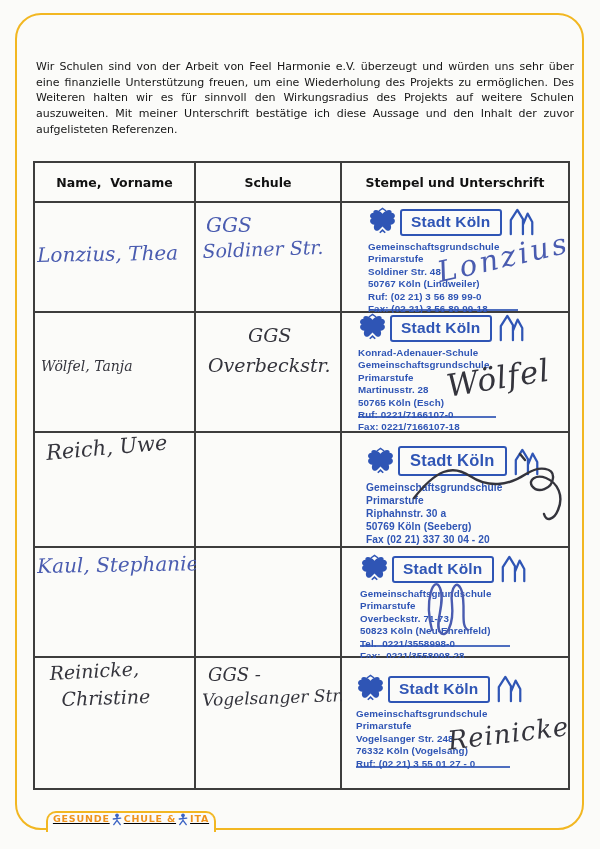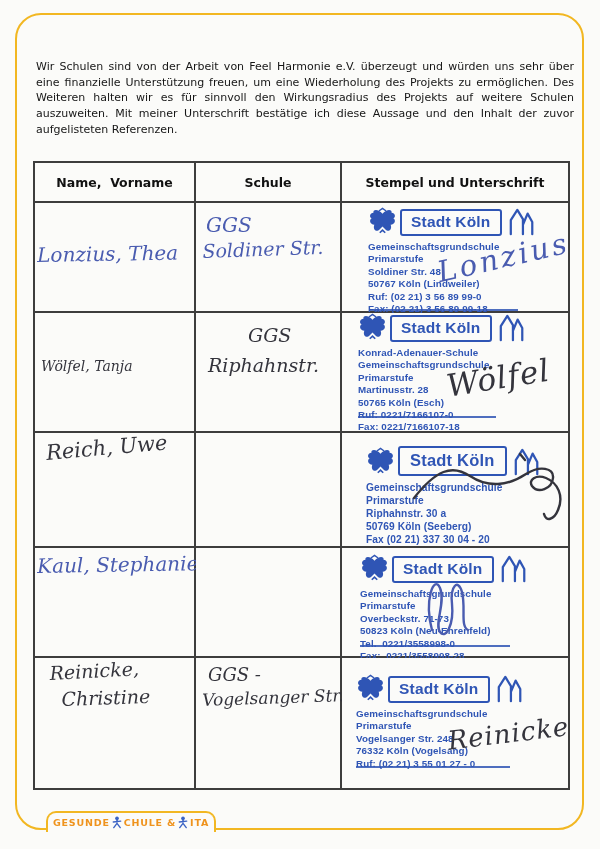--- a/index.html
+++ b/index.html
@@ -37,21 +37,21 @@
   .s1{left:26px;top:2px;}   .s1 .stamp-edge{top:104px;left:2px;width:148px;}
   .s2{left:16px;top:-2px;}  .s2 .stamp-edge{top:105px;left:0;width:138px;}
   .s3{left:24px;top:12px;}  .s3 .stamp-edge{top:107px;left:2px;width:152px;}
   .s4{left:18px;top:4px;}   .s4 .stamp-edge{top:93px;left:0;width:150px;}
   .s5{left:14px;top:14px;}  .s5 .stamp-edge{top:94px;left:0;width:154px;}
   .sig{position:absolute;font-family:"DejaVu Serif",serif;font-style:italic;white-space:nowrap;transform-origin:left top;}
   .sig-svg{position:absolute;}
   
   .logo-tab{position:absolute;left:46px;top:811px;width:166px;height:19px;background:var(--paper);
     border:2px solid var(--accent-yellow);border-bottom:none;border-radius:10px 10px 0 0;
-    display:flex;align-items:center;justify-content:center;gap:1px;}
+    display:flex;align-items:flex-start;justify-content:center;gap:1px;text-decoration:underline;}
   .logo-run{font-weight:bold;font-size:9.5px;letter-spacing:.8px;color:var(--logo-orange);font-family:"DejaVu Sans",sans-serif;}
   .figure{width:10px;height:13px;margin:0 1px;}
 </style>
 </head>
 <body>
 
 <svg width="0" height="0" style="position:absolute">
   <defs>
     <g id="eagle-g">
       <path d="M16 8 C11 2 5 3 6 7 C2 7 1 12 4 13 C1 15 2 20 7 20 C5 25 9 29 13 25 L16 22 L19 25 C23 29 27 25 25 20 C30 20 31 15 28 13 C31 12 30 7 26 7 C27 3 21 2 16 8 Z" fill="currentColor"></path>
@@ -109,21 +109,21 @@
         <div class="stamp-edge"></div>
       </div>
       <span class="sig ink-b" style="left:92px;top:53px;font-size:29px;letter-spacing:3px;transform:rotate(-13deg);">Lonzius</span>
     </div>
 
     <div class="cell">
       <span class="hand ink-d" style="left:6px;top:45px;font-size:14px;text-align:center;">Wölfel, Tanja</span>
     </div>
     <div class="cell">
       <span class="hand ink-d" style="left:52px;top:11px;font-size:19px;">GGS</span>
-      <span class="hand ink-d" style="left:12px;top:41px;font-size:19px;">Riphahnstr.</span>
+      <span class="hand ink-d" style="left:12px;top:41px;font-size:19px;">Overbeckstr.</span>
     </div>
     <div class="cell">
       <div class="stamp s2">
         <div class="stamp-head">
           <svg class="eagle" viewBox="0 0 32 32">
               <use href="#eagle-g"></use>
             </svg>
           <div class="title-box">Stadt Köln</div>
           <svg class="dom" viewBox="0 0 32 30">
               <use href="#dom-g"></use>

